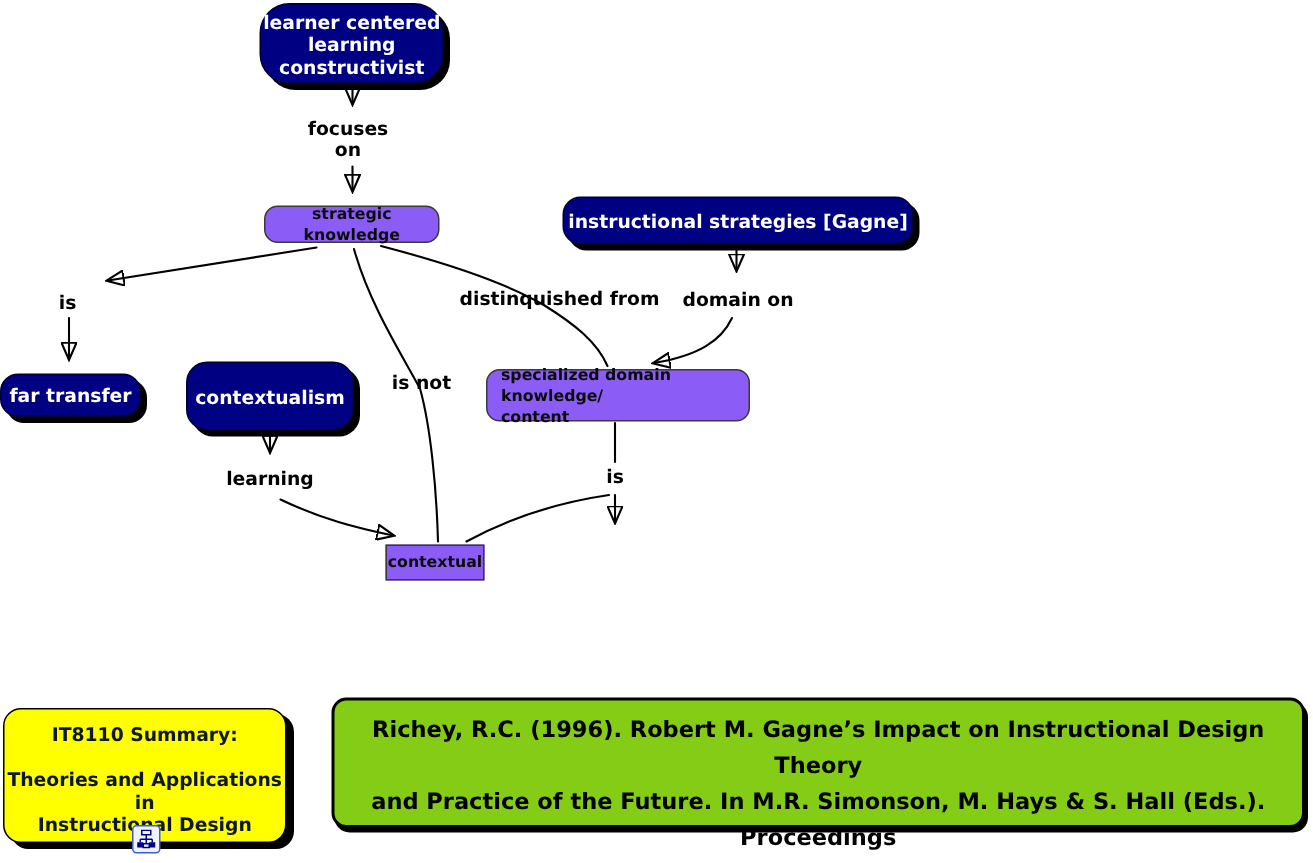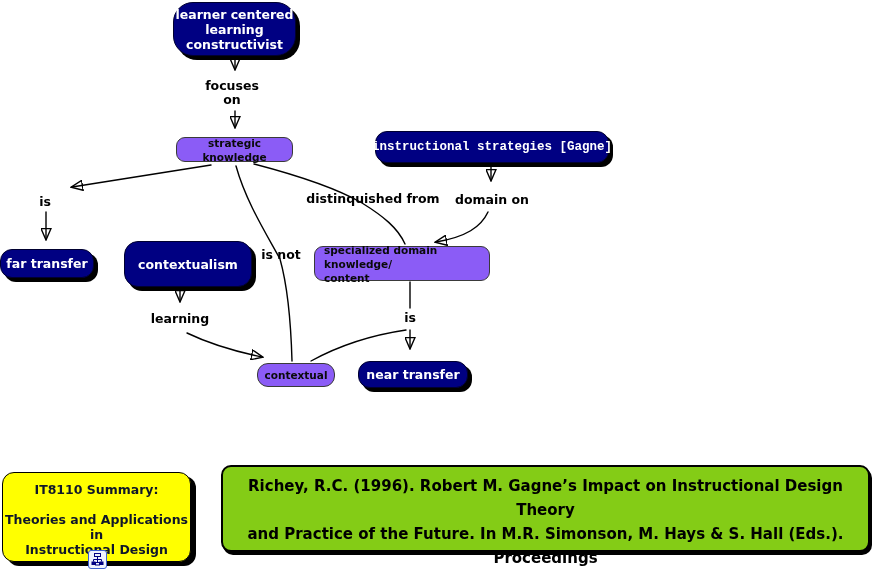--- a/index.html
+++ b/index.html
@@ -19,25 +19,25 @@
     border:1.5px solid #000030;border-radius:12px;
     box-shadow:4px 4px 0 #000000;white-space:nowrap;line-height:15px;
   }
   .navy.multiline{white-space:pre-line;}
   .gray{
     background:#8b5cf6;color:#0a0a0a;font-weight:bold;font-size:10.5px;
     border:1.5px solid #3a3a3a;border-radius:9px;line-height:14px;
   }
   .n-learner{left:173px;top:2px;width:123px;height:54px;border-radius:20px;}
   .n-strategic{left:176px;top:137px;width:117px;height:25px;}
-  .n-instructional{left:375px;top:131px;width:234px;height:32px;font-family:Liberation Mono, monospace;}
+  .n-instructional{left:375px;top:131px;width:234px;height:32px;}
   .n-far{left:0px;top:249px;width:94px;height:29px;}
-  .n-contextualism{left:124px;top:241px;width:128px;height:46px;border-radius:14px;}
-  .n-specialized{left:314px;top:246px;width:176px;height:35px;justify-content:flex-start;text-align:left;padding-left:9px;white-space:pre-line;}
-  .n-contextual{left:257px;top:363px;width:78px;height:24px;border-radius:11px;}
+  .n-contextualism{left:124px;top:241px;width:112px;height:46px;border-radius:14px;}
+  .n-specialized{left:324px;top:246px;width:176px;height:35px;justify-content:flex-start;text-align:left;padding-left:9px;white-space:pre-line;}
+  .n-contextual{left:257px;top:363px;width:66px;height:24px;border-radius:0;}
   .n-near{left:358px;top:361px;width:110px;height:27px;}
 
   .linklabel{
     position:absolute;transform:translateX(-50%);
     color:#000;font-weight:bold;font-size:12.5px;line-height:14px;
     text-align:center;white-space:pre-line;
   }
   .l-focuses{left:232px;top:79px;}
   .l-is-left{left:45px;top:195px;}
   .l-distinquished{left:373px;top:192px;}
@@ -103,21 +103,20 @@
 
   <div class="node navy n-far">far transfer</div>
 
   <div class="node navy n-contextualism">contextualism</div>
 
   <div class="node gray n-specialized">specialized domain knowledge/
 content</div>
 
   <div class="node gray n-contextual">contextual</div>
 
-  <div class="node navy n-near">near transfer</div>
 
   <div class="linklabel l-focuses">focuses
 on</div>
 
   <div class="linklabel l-is-left">is</div>
 
   <div class="linklabel l-distinquished">distinquished from</div>
 
   <div class="linklabel l-focus-on">domain on</div>
 

